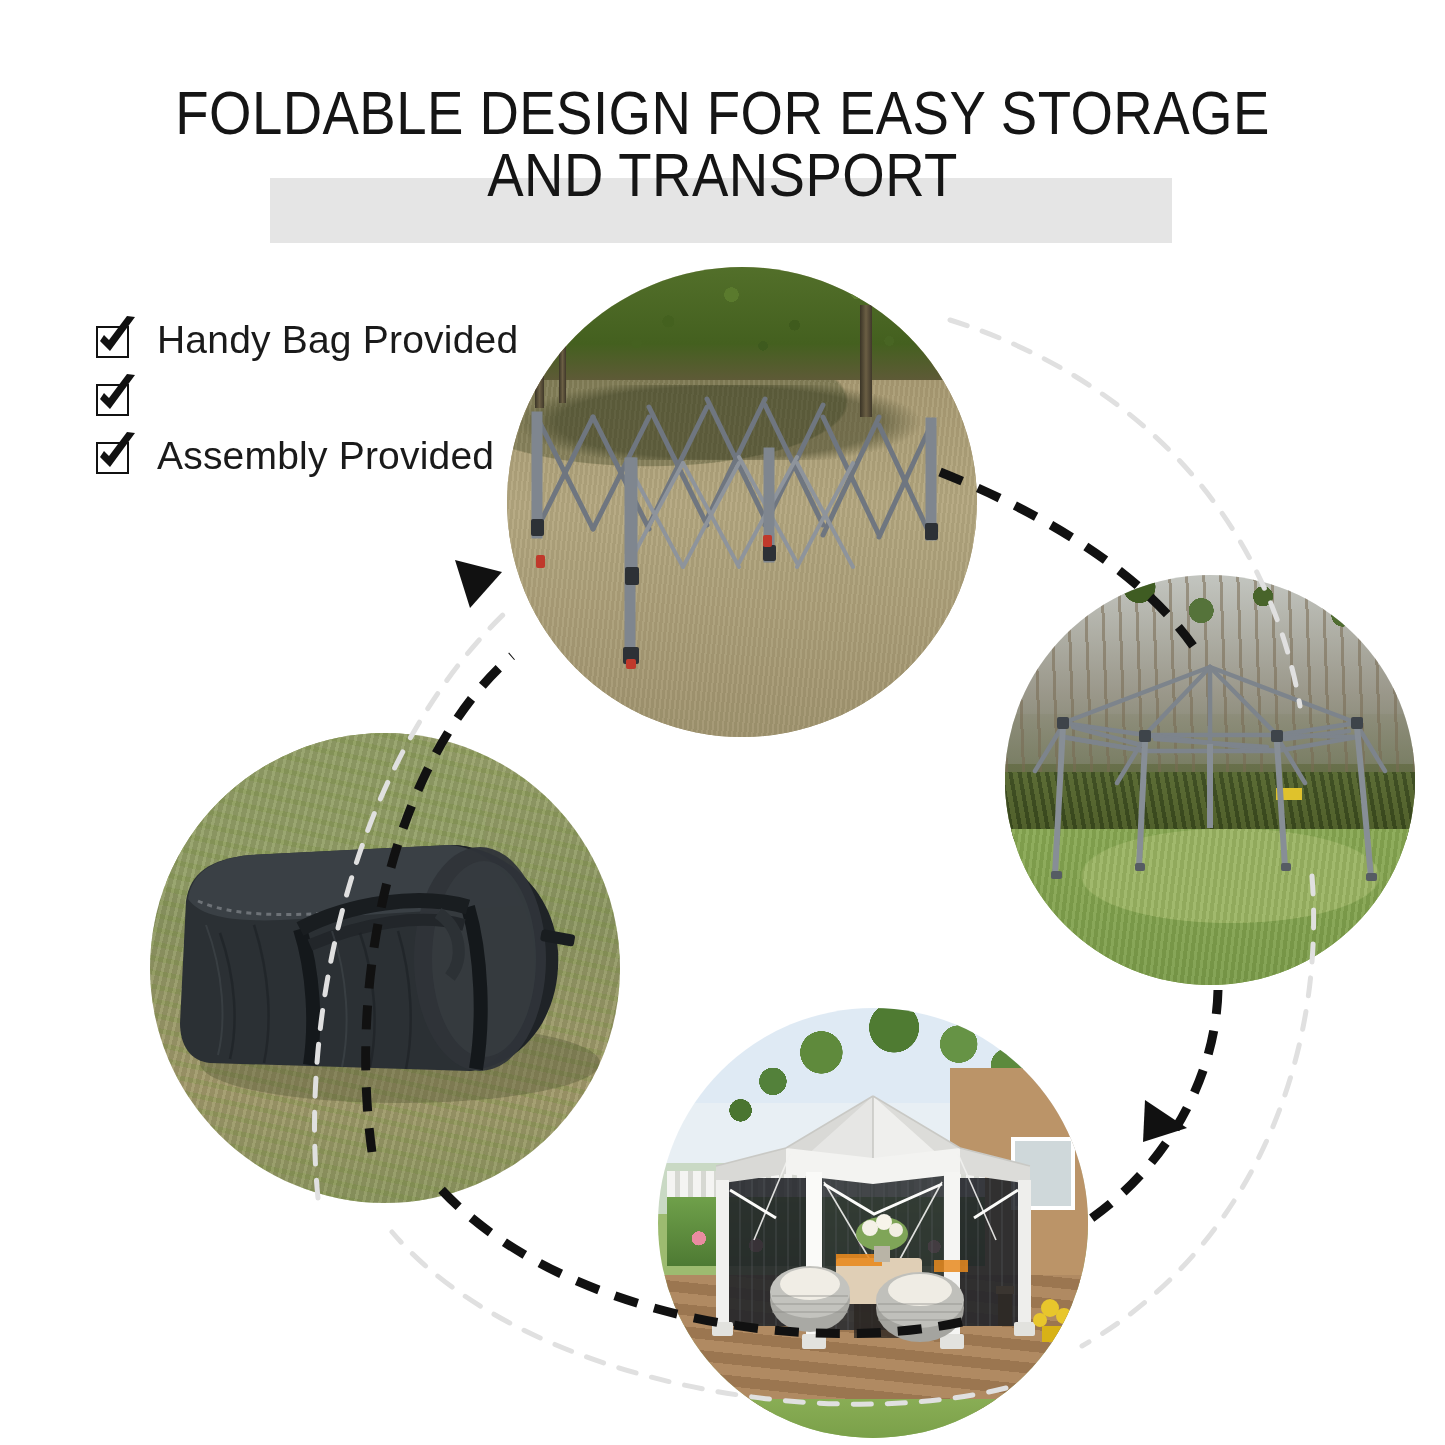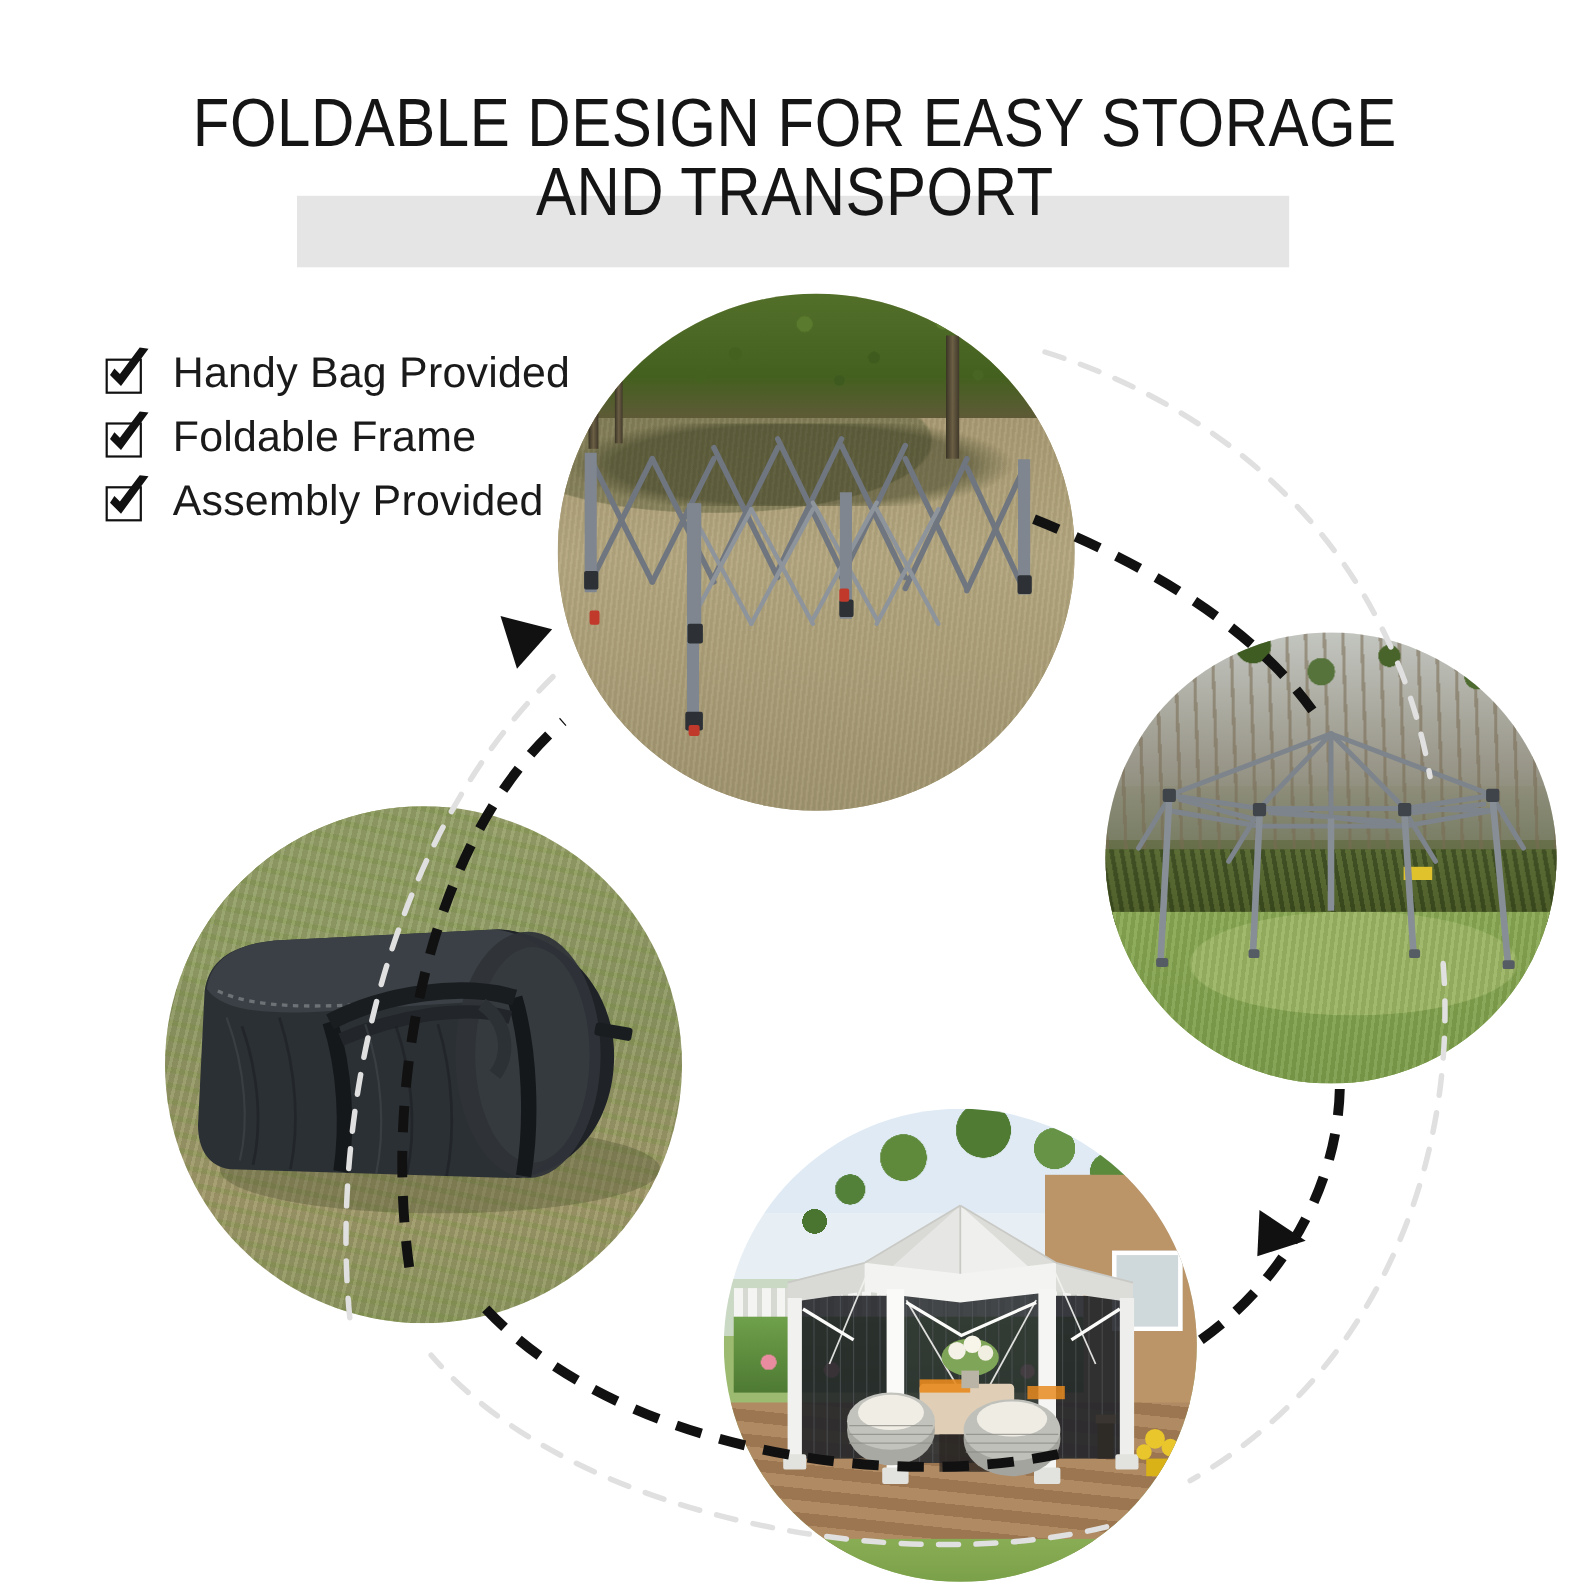--- a/index.html
+++ b/index.html
@@ -189,21 +189,20 @@
       <span class="check-label">Handy Bag Provided</span>
     </div>
 
     <div class="check-row">
       <span class="cb">
         <span class="box"></span>
         <svg viewBox="0 0 46 48" aria-hidden="true">
           <path d="M6 26 L16 36 L41 2 L33 1 L15 25 L10 20 Z" fill="#111"></path>
         </svg>
       </span>
-      <span class="check-label">Foldable Frame</span>
     </div>
 
     <div class="check-row">
       <span class="cb">
         <span class="box"></span>
         <svg viewBox="0 0 46 48" aria-hidden="true">
           <path d="M6 26 L16 36 L41 2 L33 1 L15 25 L10 20 Z" fill="#111"></path>
         </svg>
       </span>
       <span class="check-label">Assembly Provided</span>

